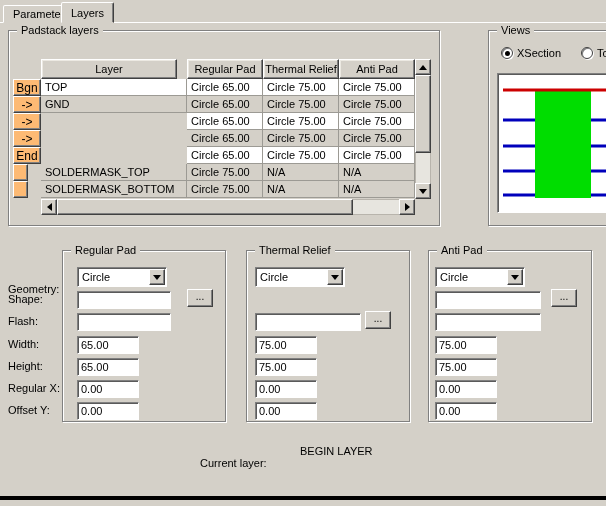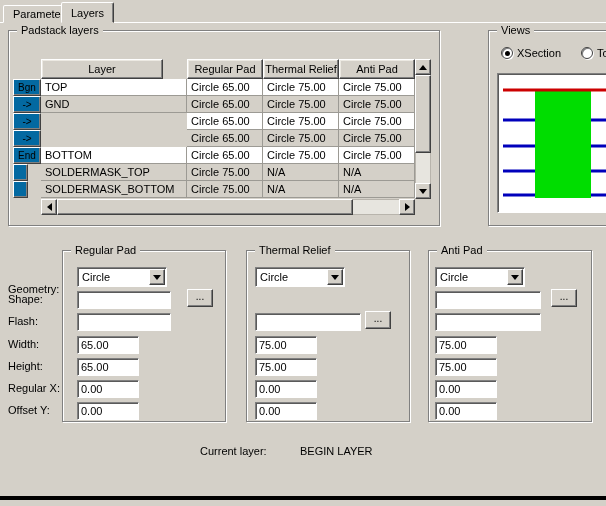--- a/index.html
+++ b/index.html
@@ -43,23 +43,23 @@
     border:1px solid; border-color:#ffffff #404040 #404040 #ffffff;
     box-shadow: inset -1px -1px 0 #808080, inset 1px 1px 0 #ece9e2;
   }
   .cell {
     position:absolute; height:17px; display:flex; align-items:center;
     padding-left:4px; background:#ffffff; overflow:hidden; white-space:nowrap;
     border-right:1px solid #9c9a94; border-bottom:1px solid #9c9a94;
   }
   .cell.shaded { background:#d4d0c8; }
   .rowbtn {
-    position:absolute; width:28px; height:17px; font-size:10px;
+    position:absolute; width:28px; height:17px; font-size:12px;
     display:flex; align-items:center; justify-content:center;
-    background:#0369a1;
+    background:#fdba74;
     border:1px solid; border-color:#ffffff #404040 #404040 #ffffff;
     box-shadow: inset -1px -1px 0 #808080;
     cursor:default;
   }
   .rowbtn.small { width:15px; }
   
   .sb-track { position:absolute; background:#e7e5df; border:1px solid #b8b4ac; }
   .sb-btn {
     position:absolute; width:16px; height:16px;
     display:flex; align-items:center; justify-content:center;
@@ -137,21 +137,21 @@
     <span class="group-label">Padstack layers</span>
 
     <div class="rowbtn" style="left:4px; top:48px;">Bgn</div>
     <div class="rowbtn" style="left:4px; top:65px;">-&gt;</div>
     <div class="rowbtn" style="left:4px; top:82px;">-&gt;</div>
     <div class="rowbtn" style="left:4px; top:99px;">-&gt;</div>
     <div class="rowbtn" style="left:4px; top:116px;">End</div>
     <div class="rowbtn small" style="left:4px; top:133px;"></div>
     <div class="rowbtn small" style="left:4px; top:150px;"></div>
 
-    <div class="hcell" style="left:32px;  top:28px; width:122px;">
+    <div class="hcell" style="left:32px;  top:28px; width:136px;">
         <span>Layer</span>
       </div>
     <div class="hcell" style="left:178px; top:28px; width:76px;">
         <span>Regular Pad</span>
       </div>
     <div class="hcell" style="left:254px; top:28px; width:76px;">
         <span>Thermal Relief</span>
       </div>
     <div class="hcell" style="left:330px; top:28px; width:76px;">
         <span>Anti Pad</span>
@@ -168,21 +168,20 @@
     <div class="cell shaded" style="left:330px;top:65px;width:76px;">Circle 75.00</div>
 
     <div class="cell" style="left:178px;top:82px;width:76px;">Circle 65.00</div>
     <div class="cell" style="left:254px;top:82px;width:76px;">Circle 75.00</div>
     <div class="cell" style="left:330px;top:82px;width:76px;">Circle 75.00</div>
 
     <div class="cell shaded" style="left:178px;top:99px;width:76px;">Circle 65.00</div>
     <div class="cell shaded" style="left:254px;top:99px;width:76px;">Circle 75.00</div>
     <div class="cell shaded" style="left:330px;top:99px;width:76px;">Circle 75.00</div>
 
-    <div class="cell" style="left:32px;top:116px;width:146px;">BOTTOM</div>
     <div class="cell" style="left:178px;top:116px;width:76px;">Circle 65.00</div>
     <div class="cell" style="left:254px;top:116px;width:76px;">Circle 75.00</div>
     <div class="cell" style="left:330px;top:116px;width:76px;">Circle 75.00</div>
 
     <div class="cell shaded" style="left:32px;top:133px;width:146px;">SOLDERMASK_TOP</div>
     <div class="cell shaded" style="left:178px;top:133px;width:76px;">Circle 75.00</div>
     <div class="cell shaded" style="left:254px;top:133px;width:76px;">N/A</div>
     <div class="cell shaded" style="left:330px;top:133px;width:76px;">N/A</div>
 
     <div class="cell shaded" style="left:32px;top:150px;width:146px;">SOLDERMASK_BOTTOM</div>
@@ -286,17 +285,17 @@
     </div>
     <input class="field" style="left: 6px; top: 40px; width: 106px;" value="">
     <div class="browse-btn" style="left:122px; top:38px;">...</div>
     <input class="field" style="left: 6px; top: 62px; width: 106px;" value="">
     <input class="field" style="left: 6px; top: 85px; width: 62px;" value="75.00">
     <input class="field" style="left: 6px; top: 107px; width: 62px;" value="75.00">
     <input class="field" style="left: 6px; top: 129px; width: 62px;" value="0.00">
     <input class="field" style="left: 6px; top: 151px; width: 62px;" value="0.00">
   </div>
 
-  <div class="abs" style="left:200px; top:445px;text-align:right;">Current layer:</div>
+  <div class="abs" style="left:200px; top:457px;text-align:right;">Current layer:</div>
   <div class="abs" style="left:300px; top:445px;">BEGIN LAYER</div>
 
   <div id="bottom-bar"></div>
 </div>
 
 </body></html>

